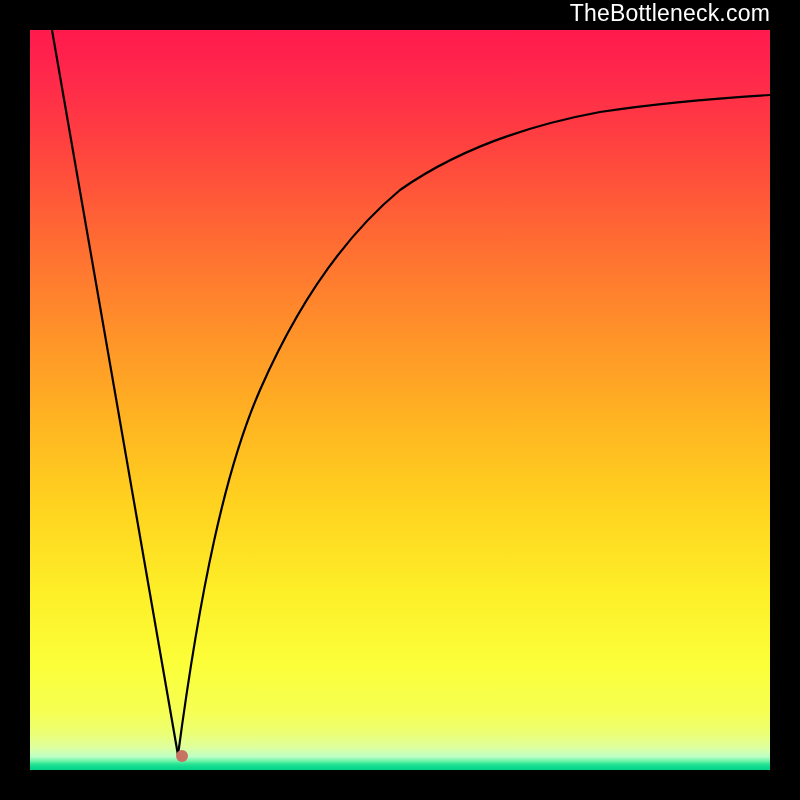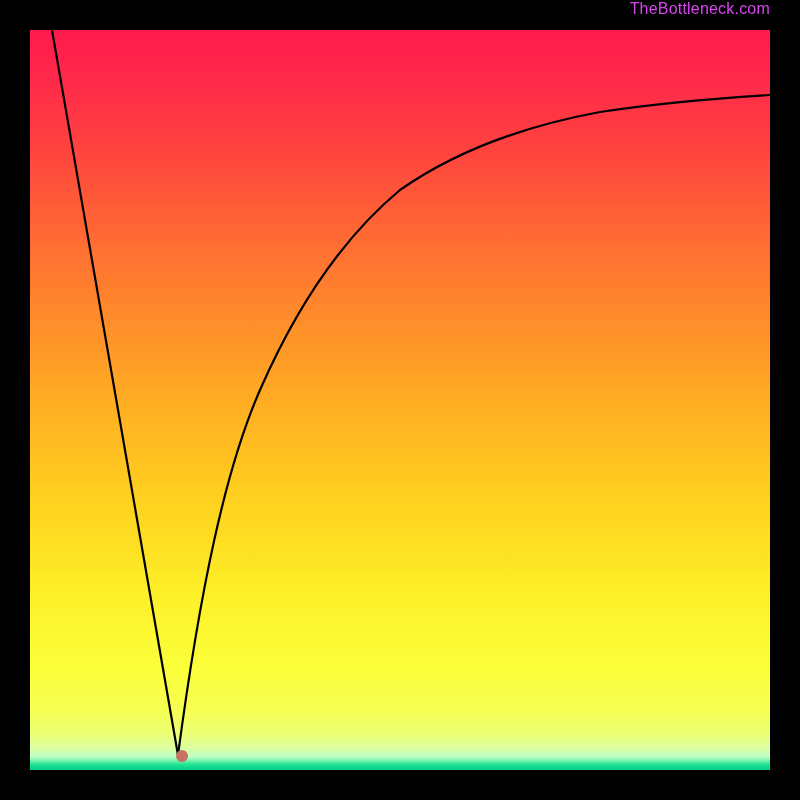--- a/index.html
+++ b/index.html
@@ -51,22 +51,22 @@
     width: 12px;
     height: 12px;
     border-radius: 50%;
     background: #c77364;
     transform: translate(-50%, -50%);
   }
   .watermark {
     position: absolute;
     top: 0px;
     right: 30px;
-    color: #d946ef;
-    font-size: 16px;
+    color: #ffffff;
+    font-size: 23px;
     letter-spacing: 0.2px;
     font-weight: 400;
   }
   svg.curve {
     position: absolute;
     left: 0;
     top: 0;
     width: 740px;
     height: 740px;
     overflow: visible;

